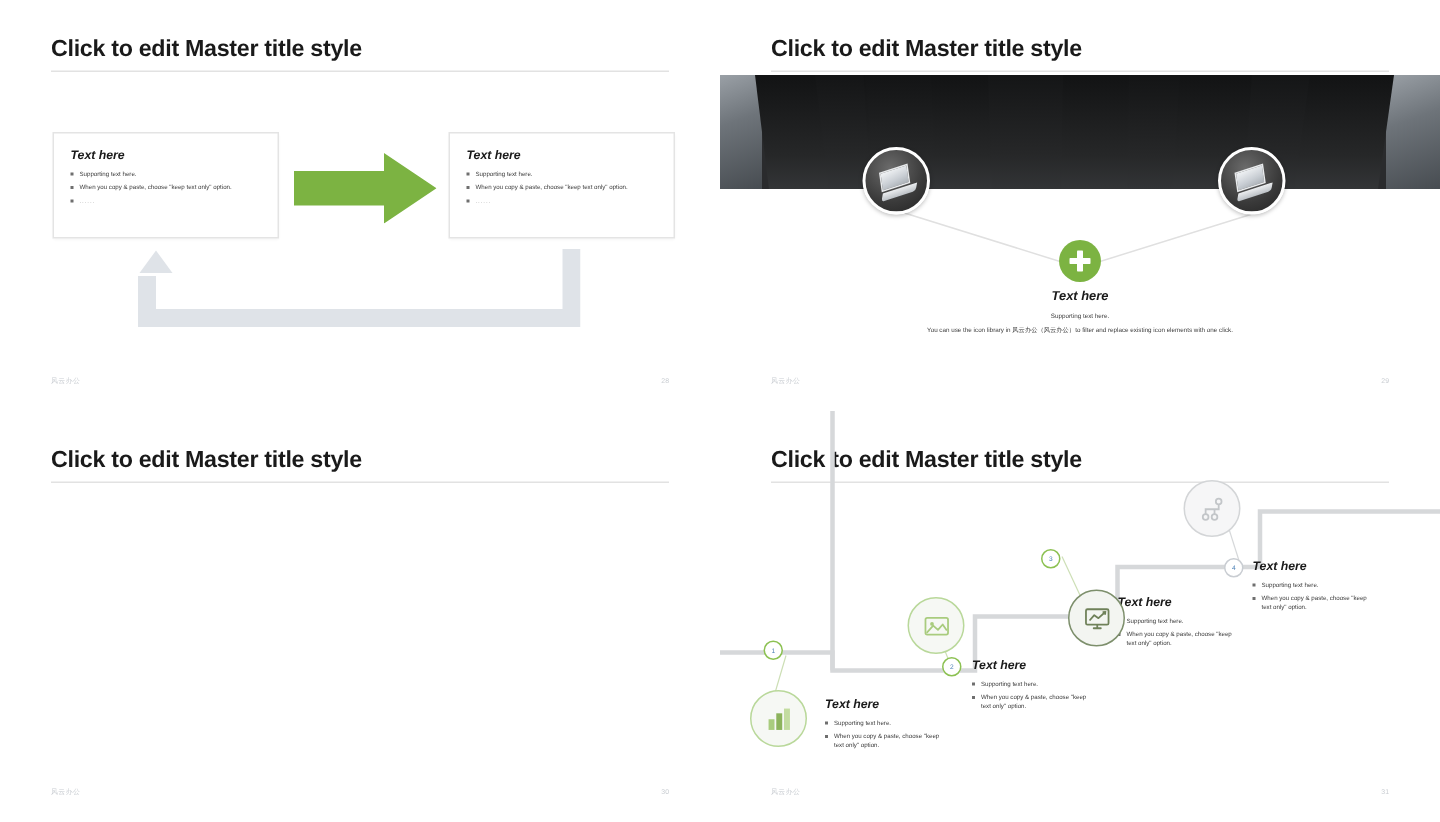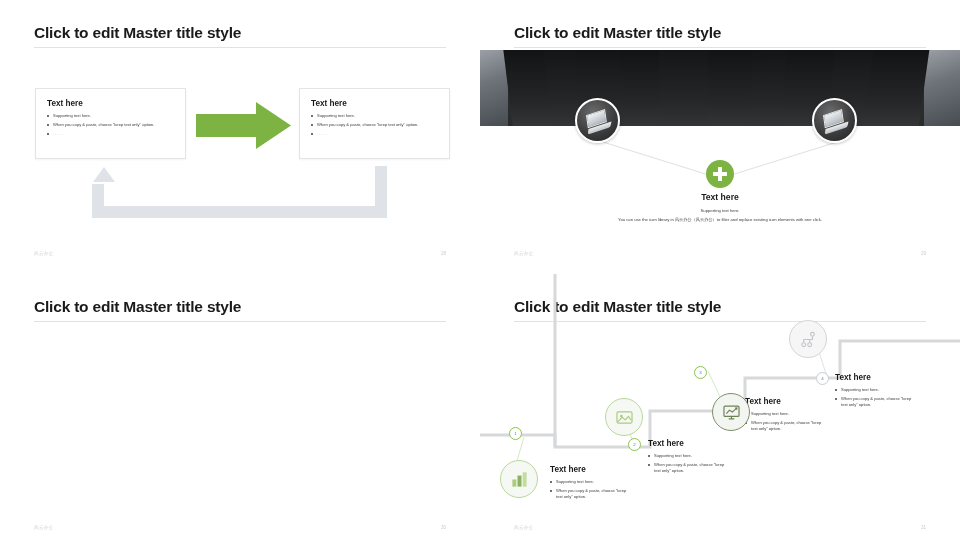--- a/index.html
+++ b/index.html
@@ -48,21 +48,21 @@
     letter-spacing: 0.3px;
   }
   .footer-page {
     position: absolute;
     right: 34px; bottom: 18px;
     font-size: 4.6px;
     color: #c9cdd2;
   }
 
   
-  .th { font-size: 8.2px; font-weight: bold; color: #1a1a1a; }
+  .th { font-size: 8.2px; font-weight: bold; color: #1a1a1a; font-style: italic; }
   .bullets { list-style: none; margin-top: 5px; }
   .bullets li {
     position: relative;
     font-size: 4.1px;
     line-height: 1.55;
     color: #3b3b3b;
     padding-left: 6px;
     margin-bottom: 2.5px;
   }
   .bullets li:before {

